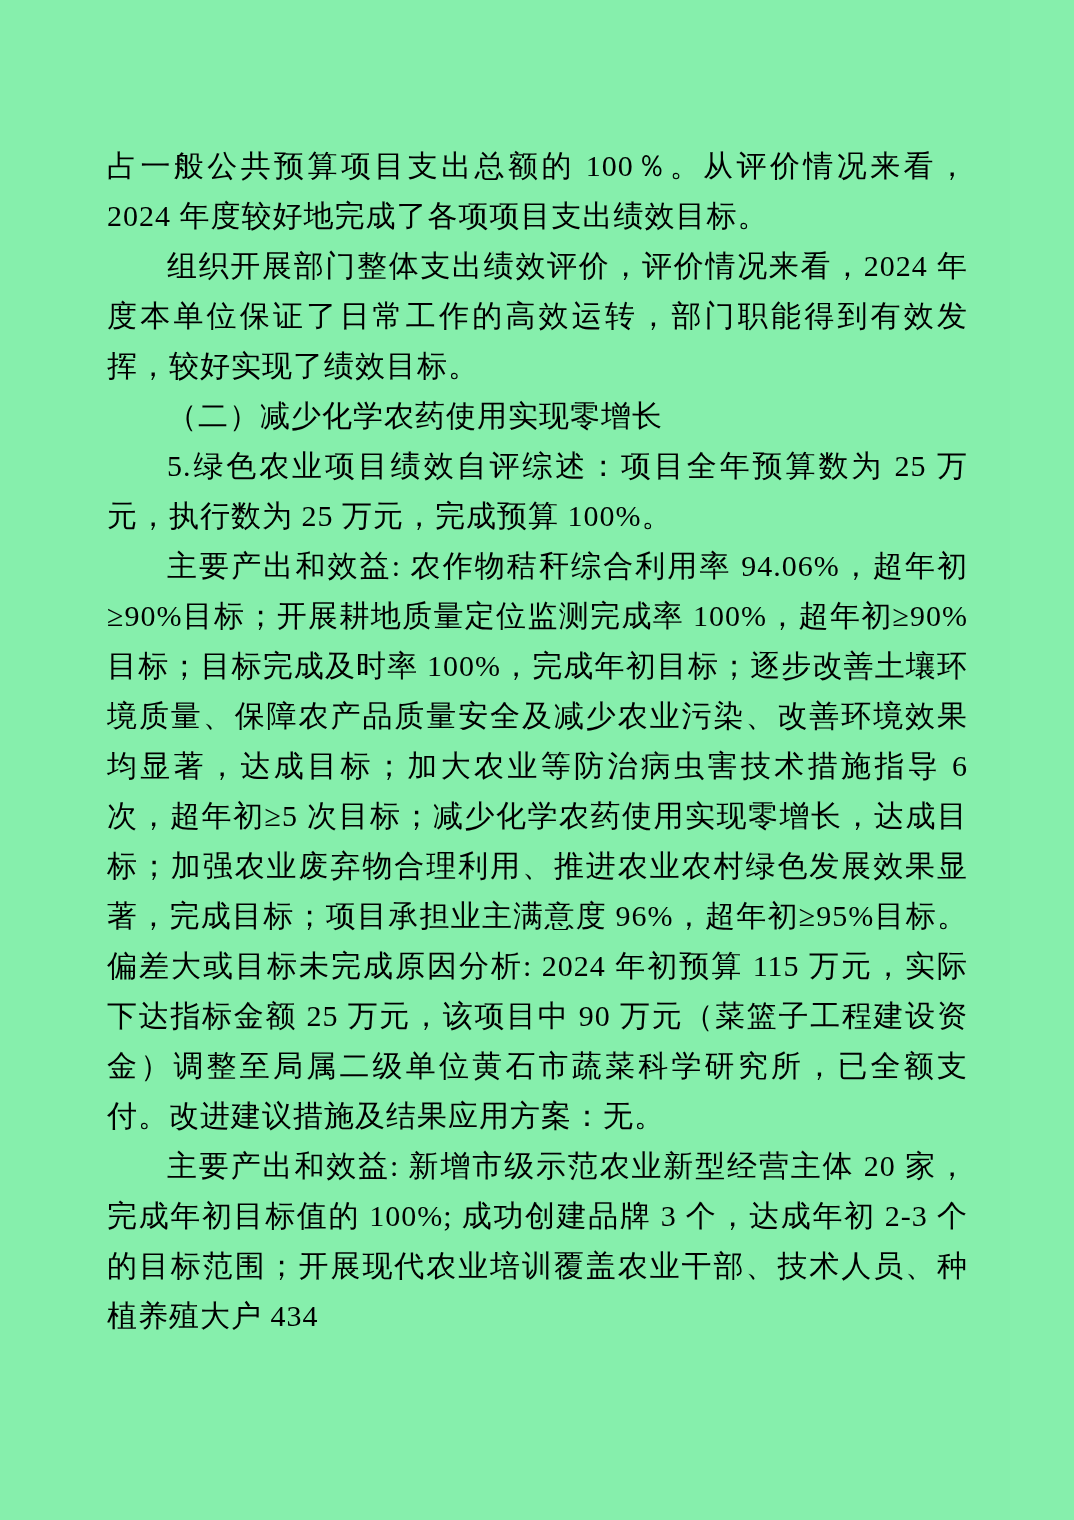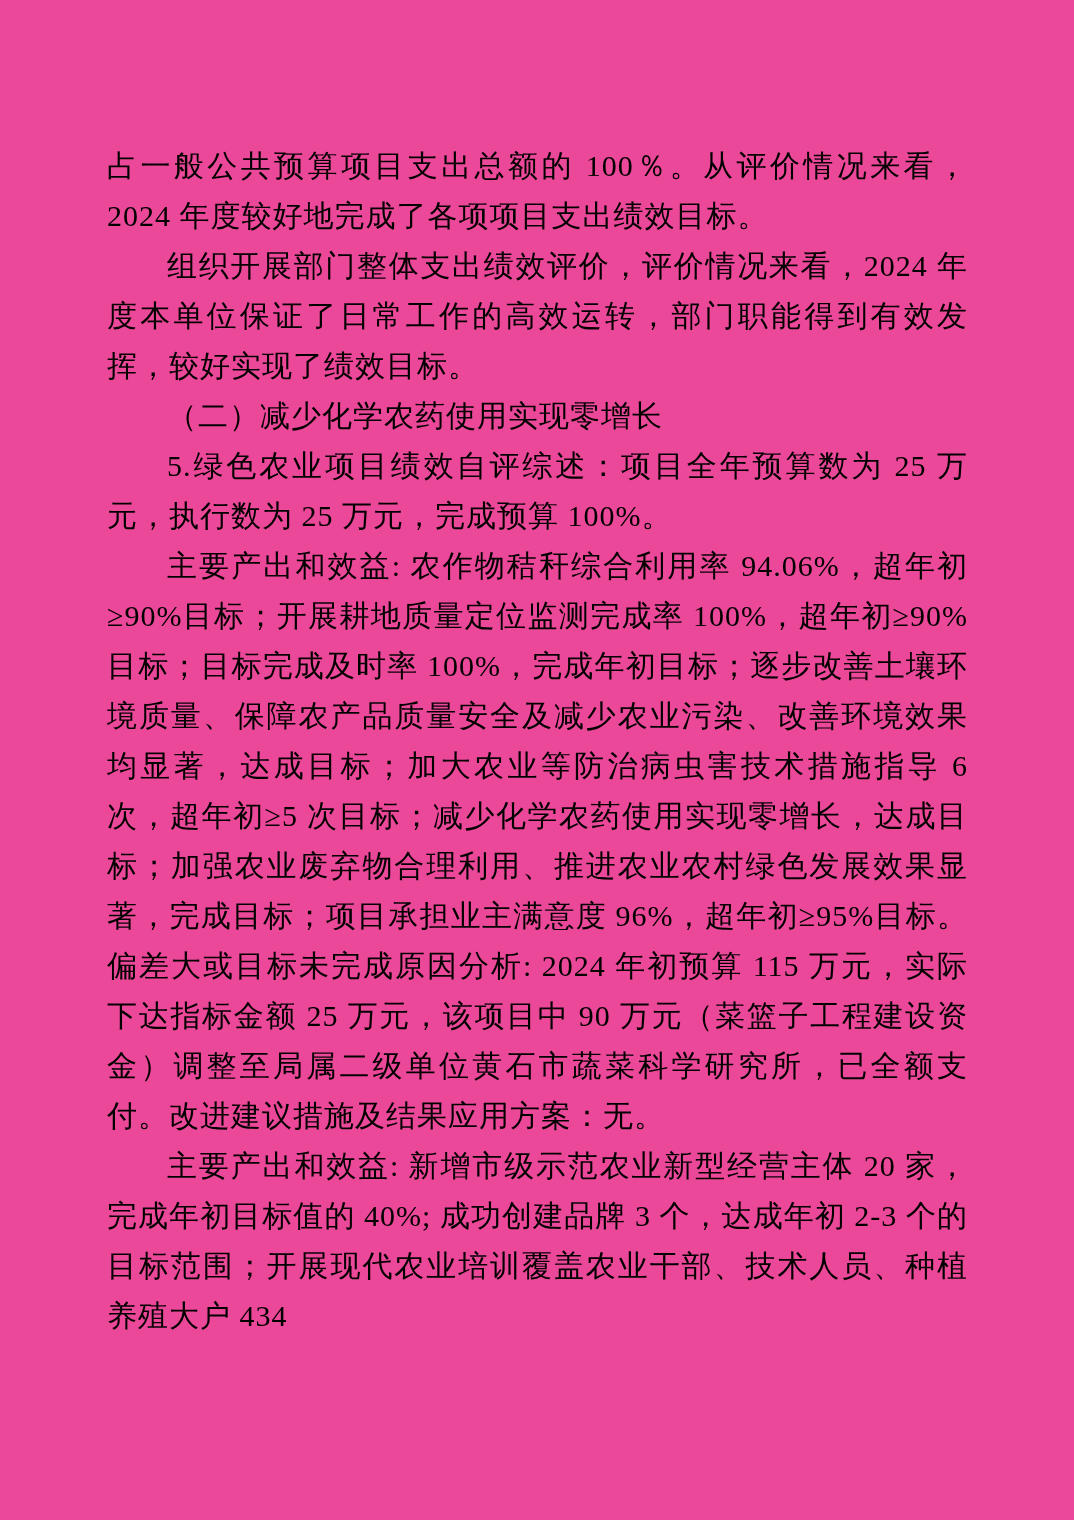--- a/index.html
+++ b/index.html
@@ -5,21 +5,21 @@
   html, body {
     margin: 0;
     padding: 0;
     background: #ffffff;
   }
   .page {
     position: relative;
     box-sizing: border-box;
     width: 1074px;
     height: 1520px;
-    background: #ec4899;
+    background: #86efac;
     padding: 141px 106px 0 107px;
     overflow: hidden;
   }
   .doc-body {
     font-family: "Liberation Serif", "DejaVu Serif", serif;
     font-size: 30px;
     line-height: 50px;
     color: #000000;
     text-align: justify;
     text-justify: inter-ideograph;
@@ -37,15 +37,15 @@
 </head>
 <body>
 
 <div class="page">
   <div class="doc-body">
     <p class="para no-indent">占一般公共预算项目支出总额的 100％。从评价情况来看，2024 年度较好地完成了各项项目支出绩效目标。</p>
     <p class="para">组织开展部门整体支出绩效评价，评价情况来看，2024 年度本单位保证了日常工作的高效运转，部门职能得到有效发挥，较好实现了绩效目标。</p>
     <p class="para">（二）减少化学农药使用实现零增长</p>
     <p class="para">5.绿色农业项目绩效自评综述：项目全年预算数为 25 万元，执行数为 25 万元，完成预算 100%。</p>
     <p class="para">主要产出和效益: 农作物秸秆综合利用率 94.06%，超年初≥90%目标；开展耕地质量定位监测完成率 100%，超年初≥90%目标；目标完成及时率 100%，完成年初目标；逐步改善土壤环境质量、保障农产品质量安全及减少农业污染、改善环境效果均显著，达成目标；加大农业等防治病虫害技术措施指导 6 次，超年初≥5 次目标；减少化学农药使用实现零增长，达成目标；加强农业废弃物合理利用、推进农业农村绿色发展效果显著，完成目标；项目承担业主满意度 96%，超年初≥95%目标。偏差大或目标未完成原因分析: 2024 年初预算 115 万元，实际下达指标金额 25 万元，该项目中 90 万元（菜篮子工程建设资金）调整至局属二级单位黄石市蔬菜科学研究所，已全额支付。改进建议措施及结果应用方案：无。</p>
-    <p class="para">主要产出和效益: 新增市级示范农业新型经营主体 20 家，完成年初目标值的 40%; 成功创建品牌 3 个，达成年初 2-3 个的目标范围；开展现代农业培训覆盖农业干部、技术人员、种植养殖大户 434</p>
+    <p class="para">主要产出和效益: 新增市级示范农业新型经营主体 20 家，完成年初目标值的 100%; 成功创建品牌 3 个，达成年初 2-3 个的目标范围；开展现代农业培训覆盖农业干部、技术人员、种植养殖大户 434</p>
   </div>
 </div>
 
 </body></html>

